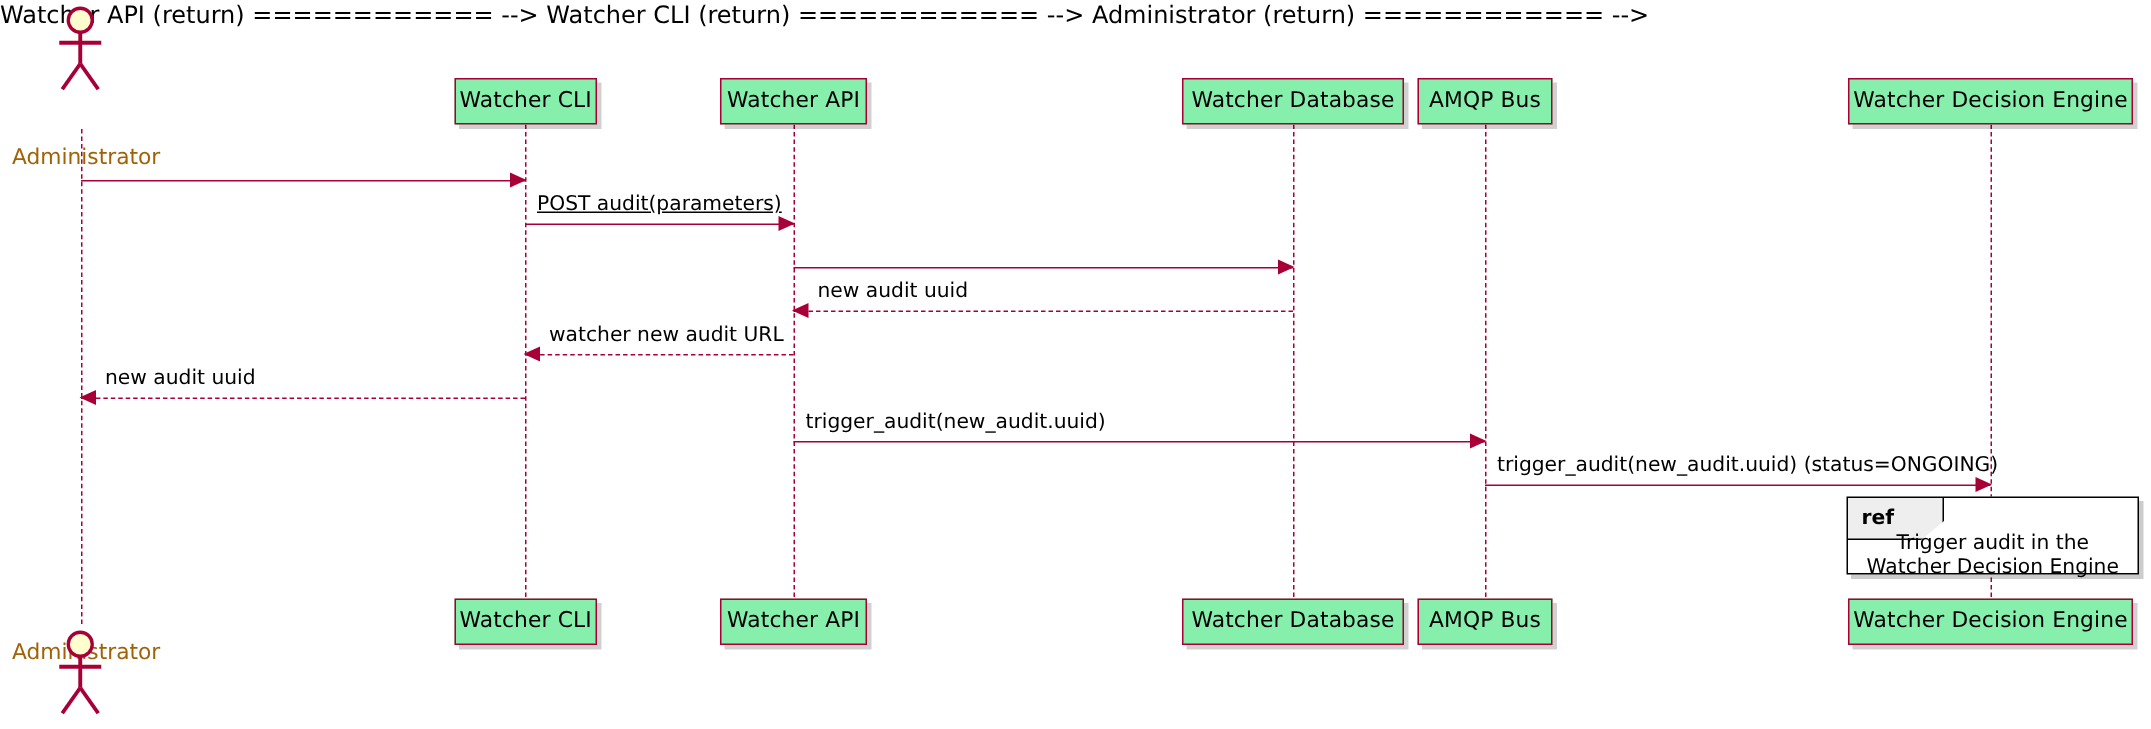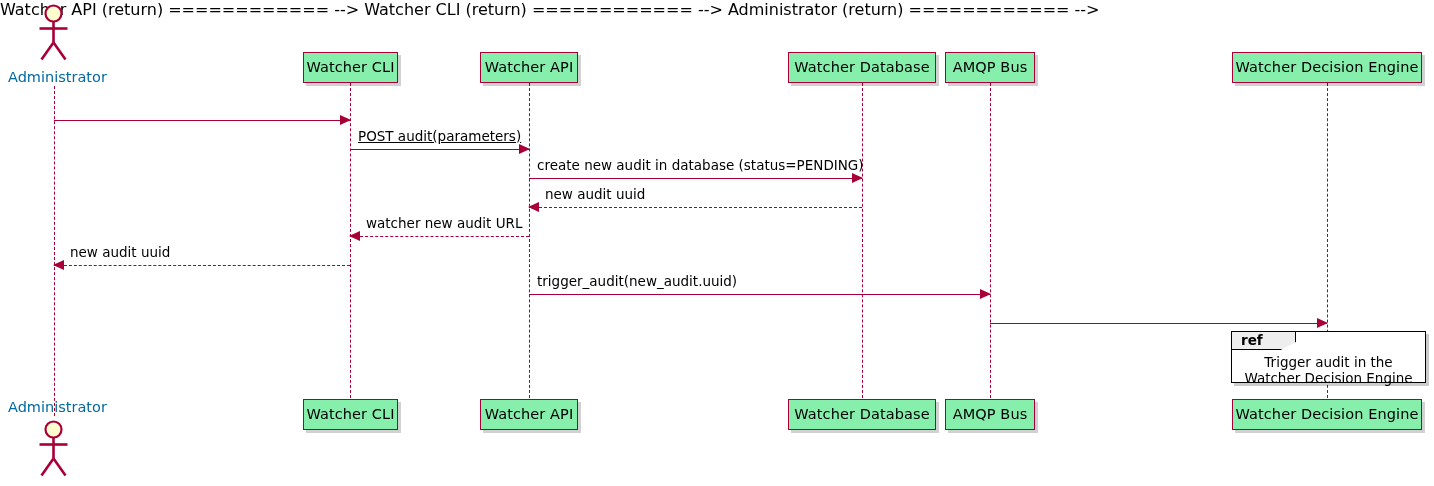--- a/index.html
+++ b/index.html
@@ -23,22 +23,23 @@
     white-space:nowrap;
     box-sizing:border-box;
     letter-spacing:0.1px;
   }
 
   
   .actor{position:absolute;}
   .actor svg{display:block;}
   .actor-label{
     position:absolute;
-    font-size:14.5px;color:#0369a1;white-space:nowrap;
+    font-size:14.5px;color:#a16207;white-space:nowrap;
     line-height:1;
+    margin-top:28px;
   }
 
   
   .lifeline{
     position:absolute;width:0;
     border-left:1.5px dashed #A80036;
   }
 
   
   .msg{position:absolute;height:0;}
@@ -180,21 +181,20 @@
     <div class="line"></div>
     <div class="head right"></div>
   </div>
   <div class="msg-label" style="left:358px;top:130px;text-decoration:underline;">POST audit(parameters)</div>
 
   
   <div class="msg" style="left:529px;top:178px;width:333px;">
     <div class="line"></div>
     <div class="head right"></div>
   </div>
-  <div class="msg-label" style="left:537px;top:159px;">create new audit in database (status=PENDING)</div>
 
    Watcher API (return) ============ --&gt;
   <div class="msg dotted" style="left:529px;top:207px;width:333px;">
     <div class="line"></div>
     <div class="head left"></div>
   </div>
   <div class="msg-label" style="left:545px;top:188px;">new audit uuid</div>
 
    Watcher CLI (return) ============ --&gt;
   <div class="msg dotted" style="left:350px;top:236px;width:179px;">
@@ -215,24 +215,25 @@
     <div class="line"></div>
     <div class="head right"></div>
   </div>
   <div class="msg-label" style="left:537px;top:275px;">trigger_audit(new_audit.uuid)</div>
 
   
   <div class="msg" style="left:990px;top:323px;width:337px;">
     <div class="line"></div>
     <div class="head right"></div>
   </div>
+  <div class="msg-label" style="left:998px;top:304px;">trigger_audit(new_audit.uuid) (status=ONGOING)</div>
 
   
   <div class="ref-box" style="left:1231px;top:331px;width:195px;height:52px;">
-    <div class="ref-tab" style="width:64px;height:18px;">
+    <div class="ref-tab" style="width:64px;height:28px;">
       <span>ref</span>
     </div>
     <div class="ref-body" style="top:19px;">
       <div>Trigger audit in the</div>
       <div>Watcher Decision Engine</div>
     </div>
   </div>
 
 </div>
 

